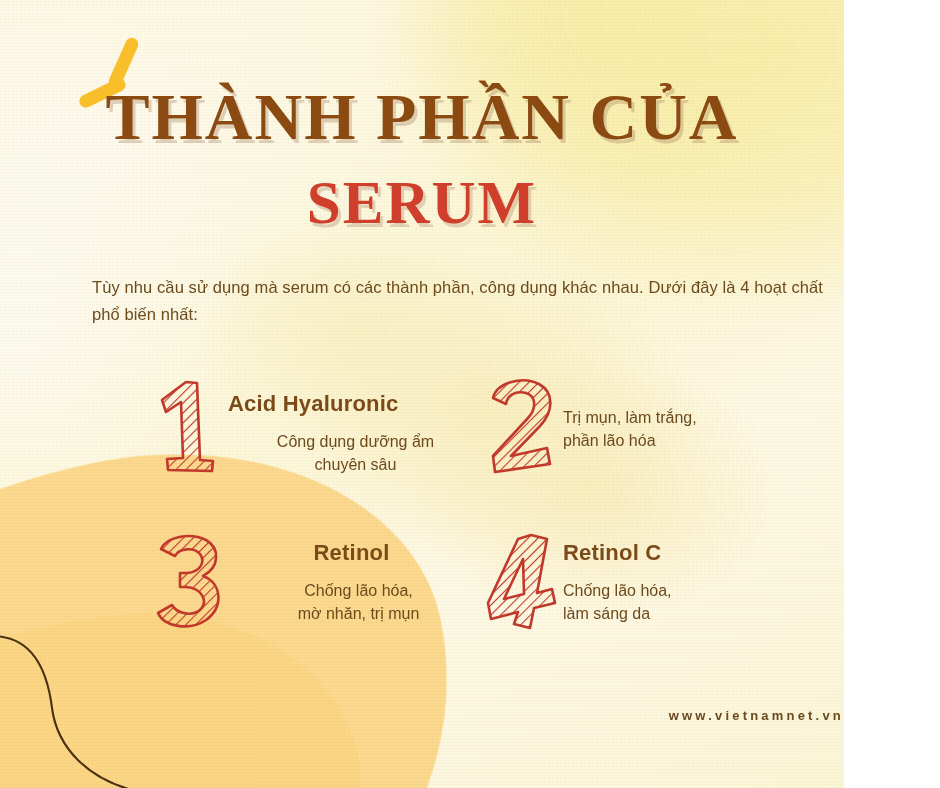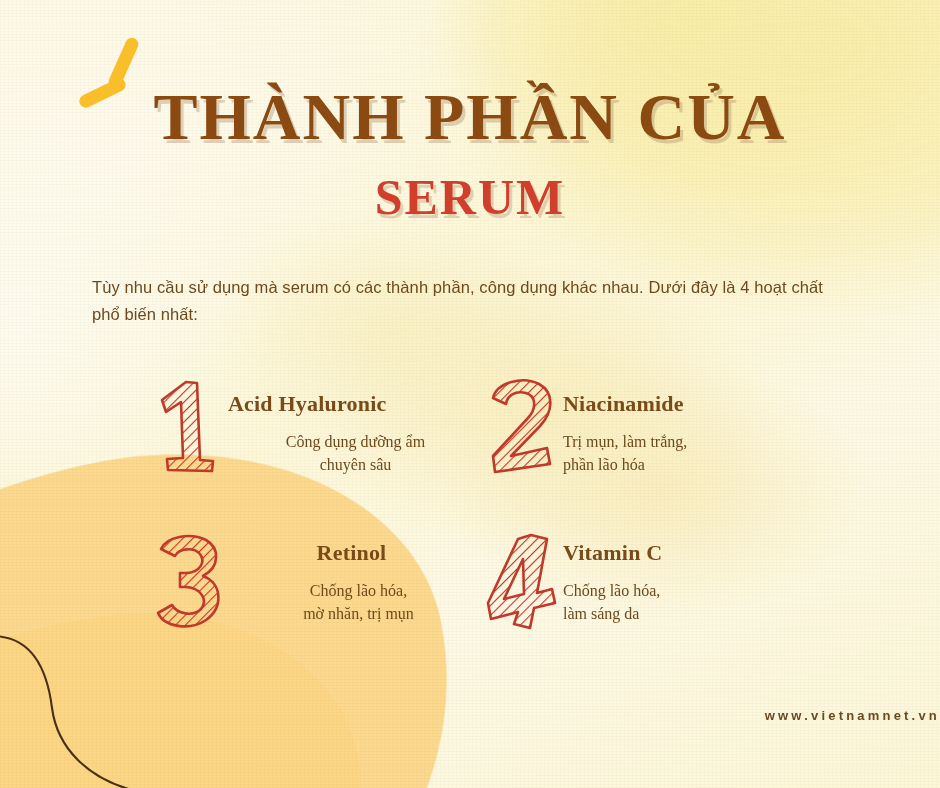--- a/index.html
+++ b/index.html
@@ -3,21 +3,21 @@
 <meta charset="utf-8">
 <title>Thành phần của Serum</title>
 <style>
   html, body {
     margin: 0;
     padding: 0;
     background: #ffffff;
   }
   #poster {
     position: relative;
-    width: 940px;
+    width: 844px;
     height: 788px;
     overflow: hidden;
     background: #fef9c3;
     font-family: "Liberation Sans", sans-serif;
     -webkit-font-smoothing: antialiased;
   }
 
   
   .bg-layer {
     position: absolute;
@@ -111,21 +111,21 @@
     letter-spacing: 2px;
     line-height: 1.0;
     color: #8a4a12;
     text-shadow: 3px 4px 0 rgba(170,140,105,0.38);
     margin: 0;
     white-space: nowrap;
   }
   .title-line2 {
     font-family: "Liberation Serif", "DejaVu Serif", serif;
     font-weight: 700;
-    font-size: 50px;
+    font-size: 61px;
     letter-spacing: 2px;
     line-height: 1.0;
     color: #cf3f2b;
     text-shadow: 3px 4px 0 rgba(185,150,120,0.40);
     margin: 22px 0 0 0;
     white-space: nowrap;
   }
 
   
   .subtitle {
@@ -144,21 +144,20 @@
   .items {
     position: absolute;
     left: 150px;
     top: 370px;
     width: 700px;
     display: grid;
     grid-template-columns: 325px 325px;
     grid-template-rows: 155px 155px;
     column-gap: 10px;
     row-gap: 0px;
-    font-family: Liberation Serif, serif;
   }
   .item {
     position: relative;
     display: flex;
     align-items: flex-start;
   }
   .item-num {
     width: 78px;
     flex: 0 0 78px;
     margin-top: 6px;
@@ -255,21 +254,20 @@
         <svg viewBox="0 0 78 100" aria-hidden="true">
           <defs>
             <pattern id="hatch2" width="7" height="7" patternTransform="rotate(45)" patternUnits="userSpaceOnUse">
               <line x1="0" y1="0" x2="0" y2="7" stroke="#c0392b" stroke-width="2.2"></line>
             </pattern>
           </defs>
           <path d="M8 22 C 12 6, 38 0, 54 8 C 70 17, 68 36, 55 50 L 26 80 L 62 72 L 65 88 L 10 96 L 8 80 L 43 42 C 52 32, 51 20, 41 17 C 30 14, 22 20, 21 28 Z" fill="url(#hatch2)" stroke="#c0392b" stroke-width="2.6" stroke-linejoin="round"></path>
         </svg>
       </div>
       <div class="item-body">
-        <p class="item-title">Niacinamide</p>
         <p class="item-desc">Trị mụn, làm trắng,
 phần lão hóa</p>
       </div>
     </div>
 
     <div class="item item-3">
       <div class="item-num">
         <svg viewBox="0 0 78 100" aria-hidden="true">
           <defs>
             <pattern id="hatch3" width="7" height="7" patternTransform="rotate(45)" patternUnits="userSpaceOnUse">
@@ -291,21 +289,21 @@
         <svg viewBox="0 0 78 100" aria-hidden="true">
           <defs>
             <pattern id="hatch4" width="7" height="7" patternTransform="rotate(45)" patternUnits="userSpaceOnUse">
               <line x1="0" y1="0" x2="0" y2="7" stroke="#c0392b" stroke-width="2.2"></line>
             </pattern>
           </defs>
           <path d="M46 4 L62 8 L52 62 L67 58 L70 72 L49 77 L45 97 L29 93 L33 81 L6 88 L3 72 L33 8 Z M38 28 L19 68 L39 63 Z" fill="url(#hatch4)" stroke="#c0392b" stroke-width="2.6" stroke-linejoin="round" fill-rule="evenodd"></path>
         </svg>
       </div>
       <div class="item-body">
-        <p class="item-title">Vitamin C</p>
+        <p class="item-title">Retinol C</p>
         <p class="item-desc">Chống lão hóa,
 làm sáng da</p>
       </div>
     </div>
 
   </div>
 
   <div class="footer">www.vietnamnet.vn</div>
 
 </div>

